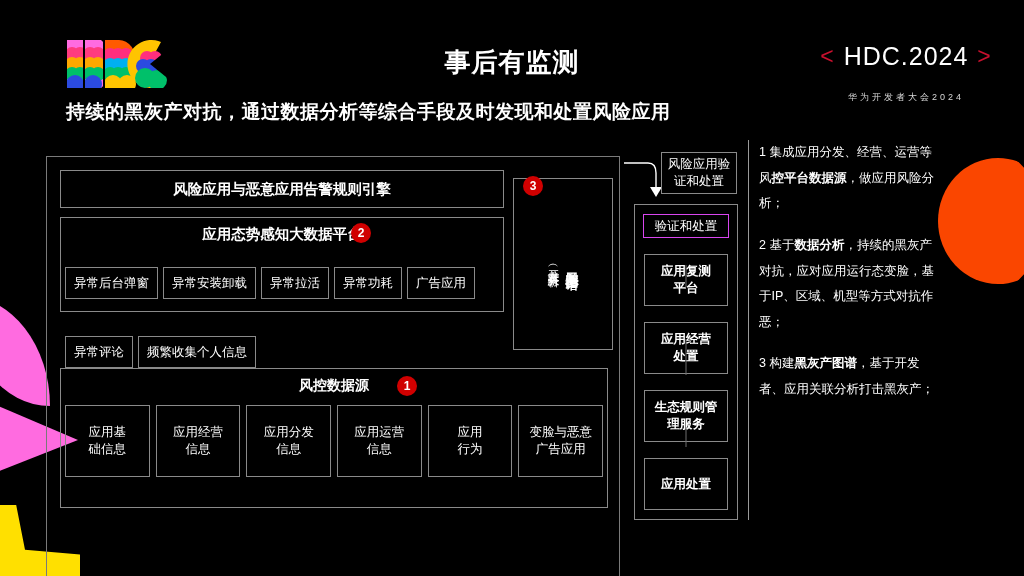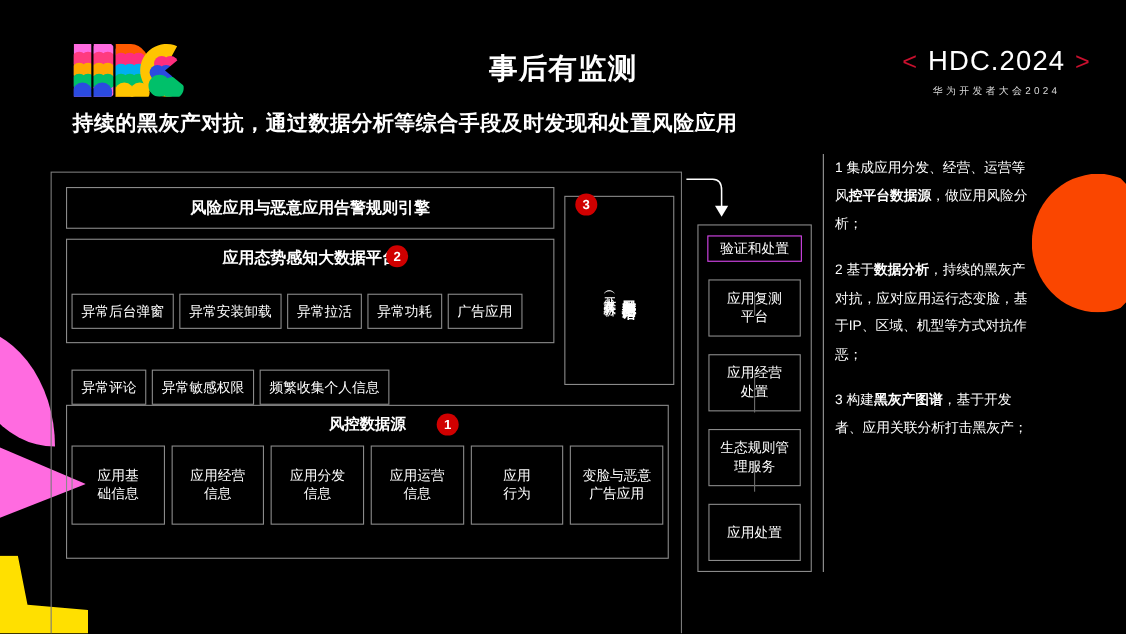--- a/index.html
+++ b/index.html
@@ -37,21 +37,21 @@
 
   
   .logo-mdc { position:absolute; left:67px; top:40px; width:108px; height:48px; }
   .hdc-logo { position:absolute; right:18px; top:42px; text-align:center; width:200px; }
   .hdc-main {
     font-size:25px; letter-spacing:1px; color:#fff; font-weight:400;
     font-family:"Liberation Sans","DejaVu Sans",sans-serif;
     display:flex; align-items:center; justify-content:center; gap:9px;
   }
   .hdc-bracket { color:#C8102E; font-size:23px; font-weight:400; }
-  .hdc-sub { font-size:9px; letter-spacing:3px; color:#d8d8d8; margin-top:5px; }
+  .hdc-sub { font-size:9px; letter-spacing:3px; color:#d8d8d8; margin-top:20px; }
 
   .slide-title {
     position:absolute; left:0; right:0; top:45px; text-align:center;
     font-size:26px; font-weight:bold; letter-spacing:1px;
   }
   .slide-sub {
     position:absolute; left:66px; top:99px;
     font-size:19px; font-weight:bold; letter-spacing:0.5px;
   }
 
@@ -128,21 +128,21 @@
     border:1px solid #8a8a8a;
   }
   .flow-head {
     margin:9px auto 0 auto; width:86px; height:24px;
     border:1px solid #d946ef; font-size:12.5px;
     display:flex; align-items:center; justify-content:center;
   }
   .flow-item {
     margin:16px auto 0 auto; width:84px; height:52px;
     border:1px solid #8a8a8a; font-size:12.5px; line-height:1.35;
-    display:flex; align-items:center; justify-content:center; text-align:center;
+    display:flex; align-items:center; justify-content:center; text-align:center;font-weight:bold;
   }
   .flow-line {
     position:absolute; left:50%; width:1px; background:#6e6e6e; transform:translateX(-0.5px);
   }
 
   
   .notes {
     position:absolute; left:748px; top:140px; width:190px; height:380px;
     border-left:1px solid #9a9a9a; padding-left:10px;
   }
@@ -247,21 +247,20 @@
       <div class="tag-grid">
         <div class="tag-row">
           <div class="tag">异常后台弹窗</div>
           <div class="tag">异常安装卸载</div>
           <div class="tag">异常拉活</div>
           <div class="tag">异常功耗</div>
           <div class="tag">广告应用</div>
         </div>
         <div class="tag-row">
           <div class="tag">异常评论</div>
-          <div class="tag">异常敏感权限</div>
           <div class="tag">频繁收集个人信息</div>
         </div>
       </div>
     </div>
 
     <div class="box datasource">
       <div class="ds-title">
         <span>风控数据源</span>
         <span class="badge badge-1">1</span>
       </div>
@@ -285,20 +284,21 @@
   <div class="vert-box">
     <div class="vert-text small">（开发者关联分析）</div>
     <div class="vert-text">黑灰产图谱</div>
   </div>
   <span class="badge badge-3">3</span>
 
   <svg class="arrow-svg" width="44" height="48">
     <path d="M2 8 H26 Q34 8 34 18 V34" stroke="#ffffff" stroke-width="1.4" fill="none"></path>
     <path d="M28 32 L34 42 L40 32 Z" fill="#ffffff"></path>
   </svg>
+  <div class="flow-label">风险应用验证和处置</div>
 
   <div class="flow-panel">
     <div class="flow-line" style="top:60px;height:22px"></div>
     <div class="flow-line" style="top:134px;height:36px"></div>
     <div class="flow-line" style="top:222px;height:20px"></div>
     <div class="flow-head">验证和处置</div>
     <div class="flow-item" style="white-space:pre-line">应用复测
 平台</div>
     <div class="flow-item" style="white-space:pre-line">应用经营
 处置</div>

